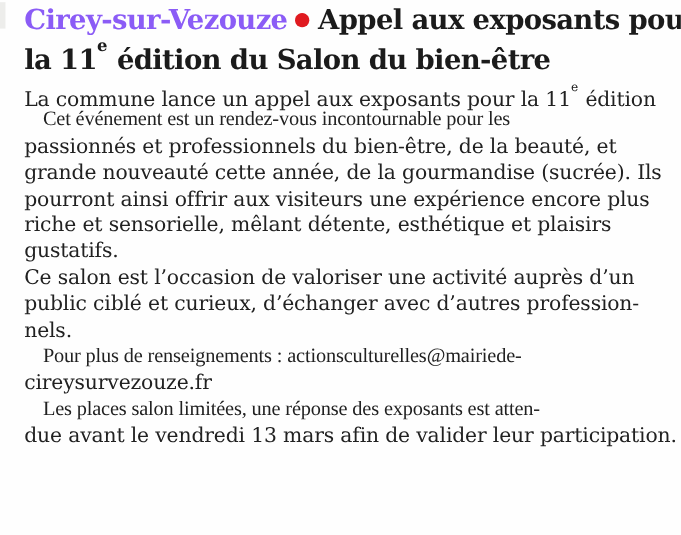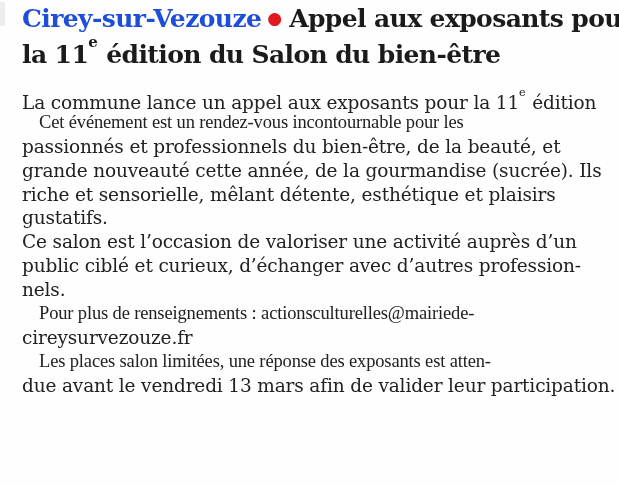--- a/index.html
+++ b/index.html
@@ -29,33 +29,33 @@
     left: 22px;
     top: 3px;
     font-weight: bold;
     font-size: 25px;
     line-height: 30px;
     letter-spacing: -0.6px;
     color: #1b1b1b;
     white-space: nowrap;
   }
   .headline .loc {
-    color: #1d4ed8;
+    color: #8b5cf6;
   }
   .headline .bullet {
     color: #e01a20;
     font-size: 17px;
     vertical-align: 3px;
     margin: 0 7px 0 6px;
     letter-spacing: 0;
   }
   .body-text {
     position: absolute;
     left: 22px;
-    top: 87px;
+    top: 74px;
     font-size: 18.5px;
     line-height: 23.9px;
     letter-spacing: -0.15px;
     color: #212121;
     white-space: nowrap;
   }
   .line {
     height: 23.9px;
   }
   .line.indent {
@@ -80,20 +80,21 @@
       <span class="loc">Cirey-sur-Vezouze</span><span class="bullet">●</span><span>Appel aux exposants pour</span>
     </div>
     <div class="hl-line2">la 11<sup class="ord">e</sup> édition du Salon du bien-être</div>
   </h1>
 
   <div class="body-text">
       <div class="line">La commune lance un appel aux exposants pour la 11<sup class="ord">e</sup> édition</div>
       <div class="line indent">Cet événement est un rendez-vous incontournable pour les</div>
       <div class="line">passionnés et professionnels du bien-être, de la beauté, et</div>
       <div class="line">grande nouveauté cette année, de la gourmandise (sucrée). Ils</div>
+      <div class="line">pourront ainsi offrir aux visiteurs une expérience encore plus</div>
       <div class="line">riche et sensorielle, mêlant détente, esthétique et plaisirs</div>
       <div class="line">gustatifs.</div>
       <div class="line">Ce salon est l’occasion de valoriser une activité auprès d’un</div>
       <div class="line">public ciblé et curieux, d’échanger avec d’autres profession-</div>
       <div class="line">nels.</div>
       <div class="line indent">Pour plus de renseignements : actionsculturelles@mairiede-</div>
       <div class="line">cireysurvezouze.fr</div>
       <div class="line indent">Les places salon limitées, une réponse des exposants est atten-</div>
       <div class="line">due avant le vendredi 13 mars afin de valider leur participation.</div>
     </div>

